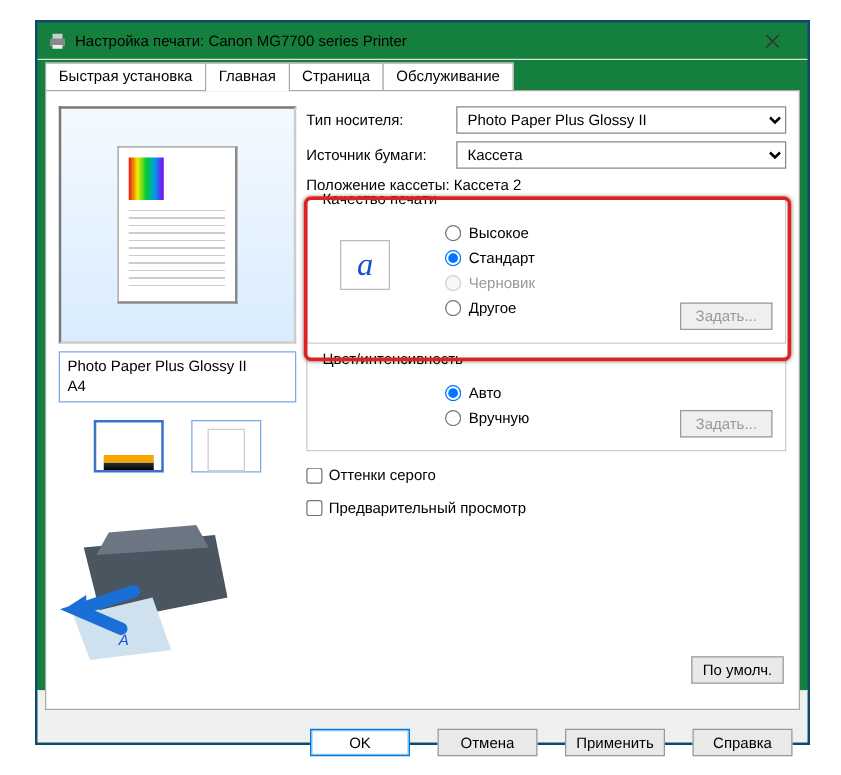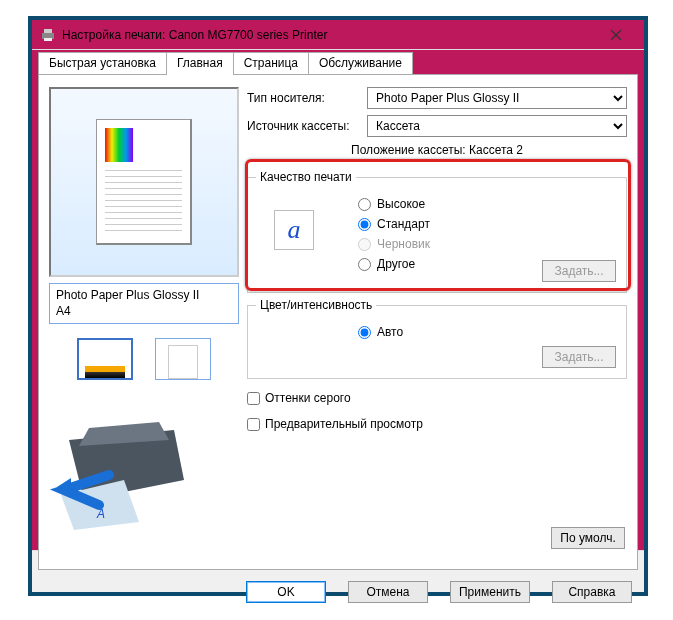--- a/index.html
+++ b/index.html
@@ -1,17 +1,17 @@
 <!DOCTYPE html>
 <html><head>
 <meta charset="utf-8">
 <style>
 * { box-sizing: border-box; font-family: 'Segoe UI', Tahoma, sans-serif; font-size: 12px; }
 body { margin: 0; background: #fff; width: 673px; height: 620px; position: relative; }
-.frame { position: absolute; left: 28px; top: 16px; width: 620px; height: 580px; border: 4px solid #0c4a6e; background: #be185d; }
+.frame { position: absolute; left: 28px; top: 16px; width: 620px; height: 580px; border: 2px solid #0c4a6e; background: #15803d; }
 .titlebar { height: 30px; display: flex; align-items: center; padding: 0 8px; border-bottom: 1px solid #ddd; }
 .titlebar .icon { width: 16px; height: 16px; margin-right: 6px; }
 .titlebar .title { flex: 1; }
 .titlebar .close { width: 40px; height: 28px; display: flex; align-items: center; justify-content: center; cursor: pointer; }
 .tabs-row { display: flex; align-items: flex-end; padding: 4px 6px 0 6px; position: relative; height: 24px; }
 .tab { padding: 3px 10px 4px 10px; border: 1px solid #aaa; border-bottom: none; margin-right: -1px; background: #fff; color: #000; position: relative; z-index: 1; cursor: pointer; white-space:nowrap; }
 .tab.active { z-index: 3; margin-bottom: -1px; padding-bottom: 5px; }
 .tab.inactive {}
 .tabpanel { border: 1px solid #aaa; margin: 0 6px 6px 6px; height: 496px; background: #fff; position: relative; z-index: 2; }
 .leftcol { position: absolute; left: 10px; top: 12px; width: 190px; }
@@ -21,21 +21,21 @@
 .page-prev .lines { position: absolute; left: 8px; top: 50px; right: 8px; bottom: 8px; background: repeating-linear-gradient(#ccc, #ccc 1px, transparent 1px, transparent 6px); }
 .preview-label { border: 1px solid #7aa8e8; padding: 4px 6px; background: #fff; margin-top: 6px; line-height: 1.3; }
 .tray-row { display: flex; gap: 22px; margin-top: 14px; justify-content: center; }
 .tray { width: 56px; height: 42px; border: 1px solid #7aa8e8; background:#fff; display:flex; align-items:flex-end; justify-content:center; }
 .tray.sel { border: 2px solid #3a72c8; }
 .printer-img { width: 150px; height: 130px; margin-top: 20px; }
 .rightcol { position: absolute; left: 208px; top: 12px; right: 10px; }
 .form-row { display: flex; align-items: center; margin-bottom: 6px; }
 .form-row label { width: 120px; }
 .form-row select { flex: 1; height: 22px; border: 1px solid #888; background: #fff; padding: 1px 4px; }
-.cassette-pos { text-align: center; margin-bottom: 20px; }
+.cassette-pos { text-align: left; margin-bottom: 4px; }
 .group { border: 1px solid #ccc; position: relative; padding: 16px 10px 10px 10px; margin-bottom: 12px; }
 .group .legend { position: absolute; top: -8px; left: 8px; background: #fff; padding: 0 4px; }
 .highlight { position: absolute; border: 3px solid #d22; border-radius: 6px; box-shadow: 0 0 3px rgba(0,0,0,.4); left: 206px; top: 84px; right: 6px; height: 132px; pointer-events: none; }
 .radio-list { margin-left: 100px; }
 .radio-row { display: flex; align-items: center; height: 20px; }
 .radio-row input { margin: 0 6px 0 0; }
 .radio-row.dis { color: #999; }
 .btn { min-width: 74px; height: 22px; border: 1px solid #999; background: #e9e9e9; cursor: pointer; margin-top: 40px; }
 .btn[disabled] { color: #999; background: #efefef; }
 .set-btn { position: absolute; right: 10px; bottom: 10px; }
@@ -104,21 +104,21 @@
           </svg>
       </div>
     </div>
 
     <div class="rightcol">
       <div class="form-row">
         <label>Тип носителя:</label>
         <select><option>Photo Paper Plus Glossy II</option></select>
       </div>
       <div class="form-row">
-        <label>Источник кассеты:</label>
+        <label>Источник бумаги:</label>
         <select><option>Кассета</option></select>
       </div>
       <div class="cassette-pos">Положение кассеты: Кассета 2</div>
 
       <div class="group" style="height:116px;">
         <div class="legend">Качество печати</div>
         <div class="quality-icon">a</div>
         <div class="radio-list">
           <div class="radio-row">
               <input type="radio" name="q" style="">
@@ -140,20 +140,24 @@
         <button class="btn set-btn" disabled="">Задать...</button>
       </div>
 
       <div class="group" style="height:74px;">
         <div class="legend">Цвет/интенсивность</div>
         <div class="radio-list">
           <div class="radio-row">
               <input type="radio" name="c" checked="" style="">
               <span>Авто</span>
             </div>
+          <div class="radio-row">
+              <input type="radio" name="c" style="">
+              <span>Вручную</span>
+            </div>
         </div>
         <button class="btn set-btn" disabled="">Задать...</button>
       </div>
 
       <div class="chk-row">
           <input type="checkbox" style="">
           <span>Оттенки серого</span>
         </div>
       <div class="chk-row">
           <input type="checkbox" style="">

